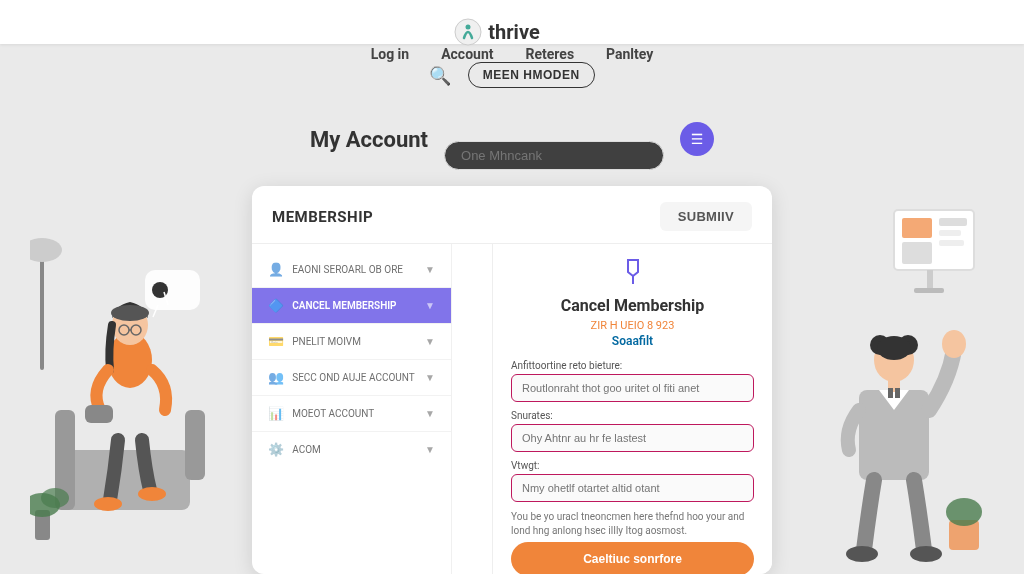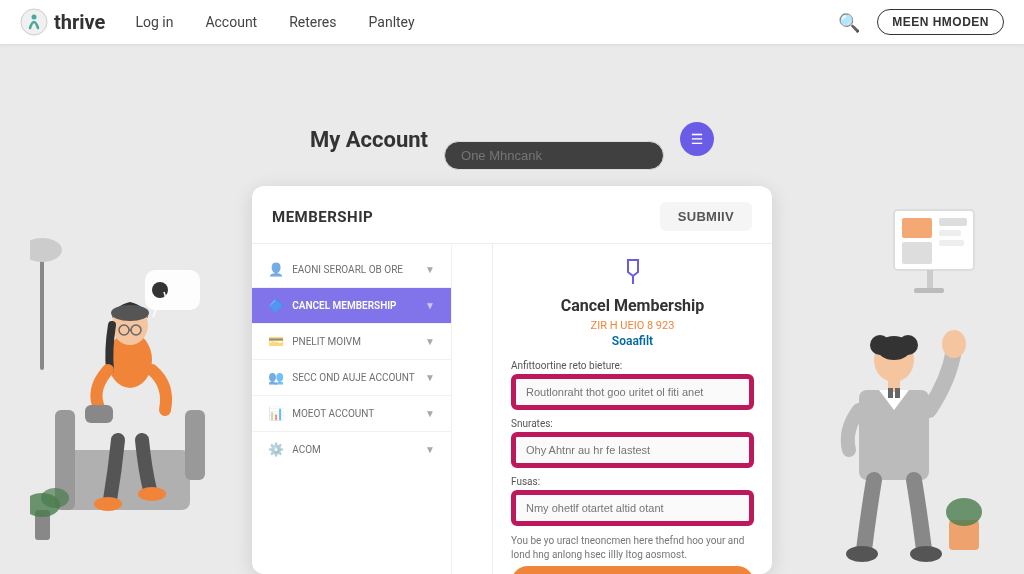--- a/index.html
+++ b/index.html
@@ -16,38 +16,40 @@
     nav {
       position: absolute;
       top: 0; left: 0; right: 0;
       height: 44px;
       background: #fff;
       display: flex;
       align-items: center;
       padding: 18px 20px;
       z-index: 10;
       box-shadow: 0 1px 3px rgba(0,0,0,0.08);
+      flex-direction: column;
     }
     .logo {
       display: flex;
       align-items: center;
       gap: 6px;
       font-weight: 700;
       font-size: 20px;
       color: #333;
       margin-right: 30px;
     }
     .logo-icon {
       width: 28px;
       height: 28px;
     }
     .nav-links {
       display: flex;
       gap: 32px;
       flex: 1;
+      font-weight: bold;
     }
     .nav-link {
       font-size: 14px;
       color: #444;
       cursor: pointer;
       text-decoration: none;
     }
     .nav-right {
       display: flex;
       align-items: center;
@@ -265,21 +267,21 @@
       margin-bottom: 8px;
     }
     .form-label {
       font-size: 10px;
       color: #555;
       margin-bottom: 3px;
       display: block;
     }
     .form-input {
       width: 100%;
-      border: 5px solid #be185d;
+      border: 1px solid #be185d;
       border-radius: 6px;
       padding: 7px 10px;
       font-size: 11px;
       color: #888;
       outline: none;
       background: #fafafa;
     }
     .form-note {
       font-size: 10px;
       color: #777;
@@ -507,21 +509,21 @@
 
             <div class="form-field">
               <label class="form-label">Anfittoortine reto bieture:</label>
               <input class="form-input" type="text" readonly="" placeholder="Routlonraht thot goo uritet ol fiti anet" style="">
             </div>
             <div class="form-field">
               <label class="form-label">Snurates:</label>
               <input class="form-input" type="text" readonly="" placeholder="Ohy Ahtnr au hr fe lastest" style="">
             </div>
             <div class="form-field">
-              <label class="form-label">Fusas:</label>
+              <label class="form-label">Vtwgt:</label>
               <input class="form-input" type="text" readonly="" placeholder="Nmy ohetlf otartet altid otant" style="">
             </div>
 
             <p class="form-note">You be yo uracl tneoncmen here thefnd hoo your and lond hng anlong hsec ilIly Itog aosmost.</p>
 
             <button class="cancel-confirm-btn">Caeltiuc sonrfore</button>
             
           </div>
         </div>
 

